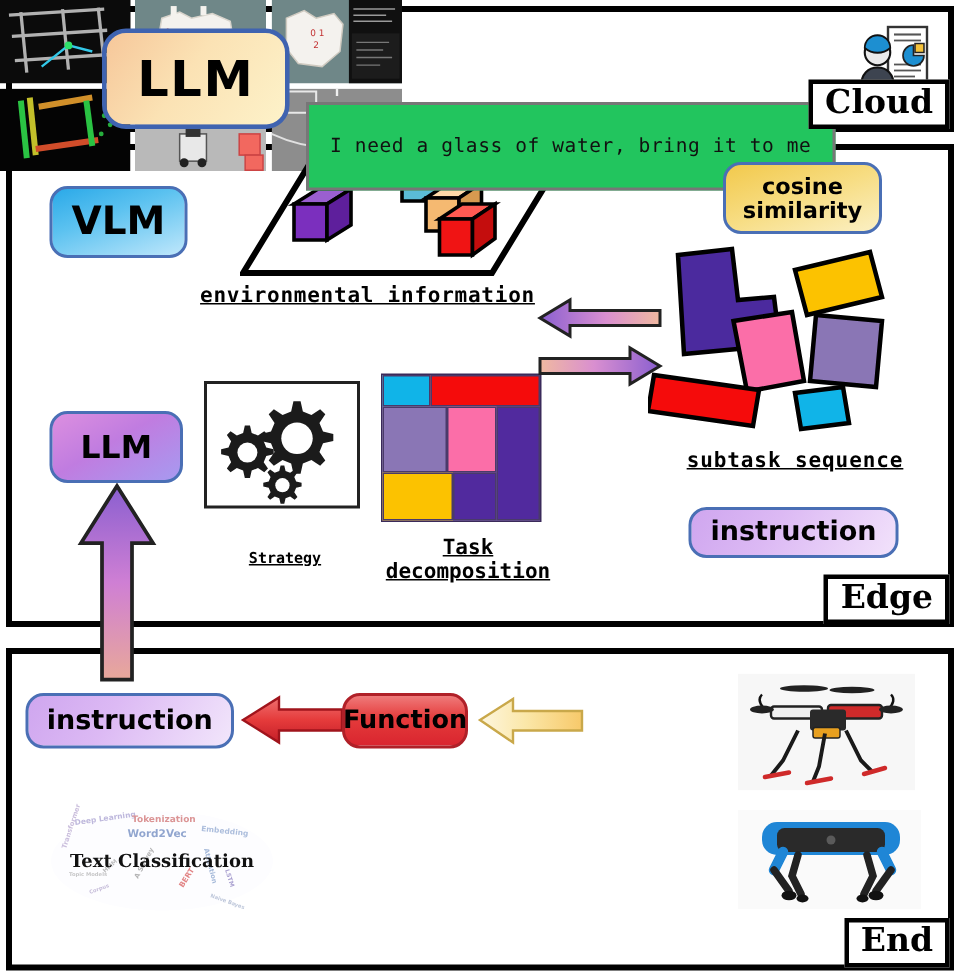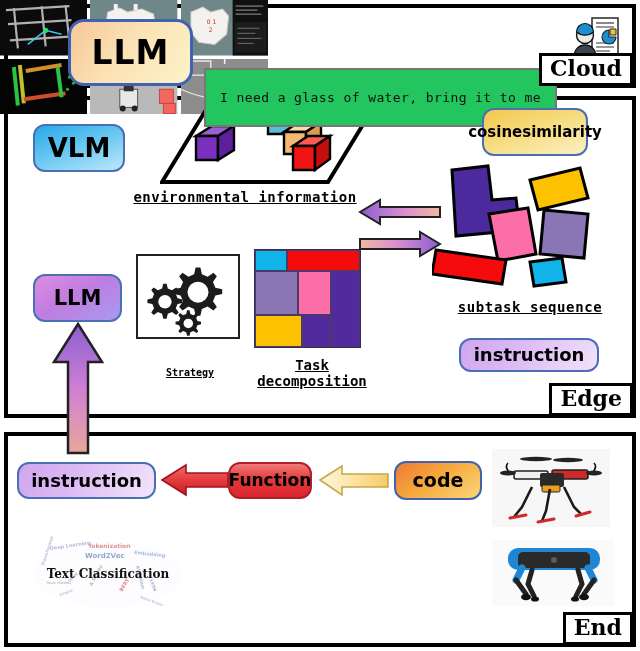--- a/index.html
+++ b/index.html
@@ -33,21 +33,21 @@
     background:#22c55e;border:2px solid #777;box-sizing:border-box;display:flex;
     align-items:center;justify-content:center;z-index:20;margin-top:45px;}
   #prompt-text{font-family:"DejaVu Sans Mono",monospace;font-size:13px;color:#111;
     letter-spacing:0.4px;white-space:nowrap;}
 
   #pill-vlm{left:33px;top:124px;width:92px;height:48px;font-size:26px;
     background:linear-gradient(160deg,#2aa9e8 0%,#5cc2f0 40%,#bfe7fb 100%);}
   #pill-llm-edge{left:33px;top:274px;width:89px;height:48px;font-size:21px;
     background:linear-gradient(150deg,#dc8fe0 0%,#c07ce0 45%,#a79af0 100%);}
   #pill-cosine{left:482px;top:108px;width:106px;height:48px;font-size:15px;
-    flex-direction:row;
+    flex-direction:column;
     background:linear-gradient(160deg,#f2c94c 0%,#f7dd83 50%,#fbf0c4 100%);}
   #pill-instruction-edge{left:459px;top:338px;width:140px;height:34px;font-size:18px;
     background:linear-gradient(120deg,#cfa6ef 0%,#dcb9f4 40%,#f2e2fb 100%);}
   #pill-instruction-end{left:17px;top:462px;width:139px;height:37px;font-size:18px;
     background:linear-gradient(120deg,#cfa6ef 0%,#dcb9f4 40%,#f2e6fb 100%);}
   #pill-function{left:228px;top:462px;width:84px;height:37px;font-size:17px;
     background:linear-gradient(180deg,#ef7a7a 0%,#e53b3b 45%,#d9252f 100%);
     border-color:#b02028;}
   #pill-code{left:394px;top:461px;width:88px;height:39px;font-size:19px;
     background:linear-gradient(145deg,#ef7a34 0%,#f5a93c 45%,#fbd77a 100%);
@@ -290,23 +290,20 @@
         <linearGradient id="gradYel" x1="1" y1="0" x2="0" y2="0">
           <stop offset="0%" stop-color="#f7c96a"></stop>
           <stop offset="55%" stop-color="#fbe7a8"></stop>
           <stop offset="100%" stop-color="#fdf6df"></stop>
         </linearGradient>
       </defs>
       <polygon points="2,16 24,2 24,10 70,10 70,23 24,23 24,31" fill="url(#gradYel)" stroke="#c9a84a" stroke-width="1.6"></polygon>
     </svg>
   </div>
 
-  <div class="pill" id="pill-code">
-    <span>code</span>
-  </div>
 
   <div class="imgbox" id="wordcloud">
     <svg viewBox="0 0 155 80" width="155" height="80">
       <ellipse cx="78" cy="40" rx="74" ry="33" fill="#fdfdff"></ellipse>
       <g opacity="0.55" font-family="DejaVu Sans, sans-serif" font-weight="bold">
         <text x="20" y="16" font-size="5" fill="#8a7fc0" transform="rotate(-8 20 16)">Deep Learning</text>
         <text x="58" y="14" font-size="6" fill="#c04040">Tokenization</text>
         <text x="55" y="24" font-size="7" fill="#3a5fa8">Word2Vec</text>
         <text x="104" y="20" font-size="5" fill="#6a8ac0" transform="rotate(6 104 20)">Embedding</text>
         <text x="14" y="32" font-size="4.5" fill="#a08ac0" transform="rotate(-72 14 32)">Transformer</text>

